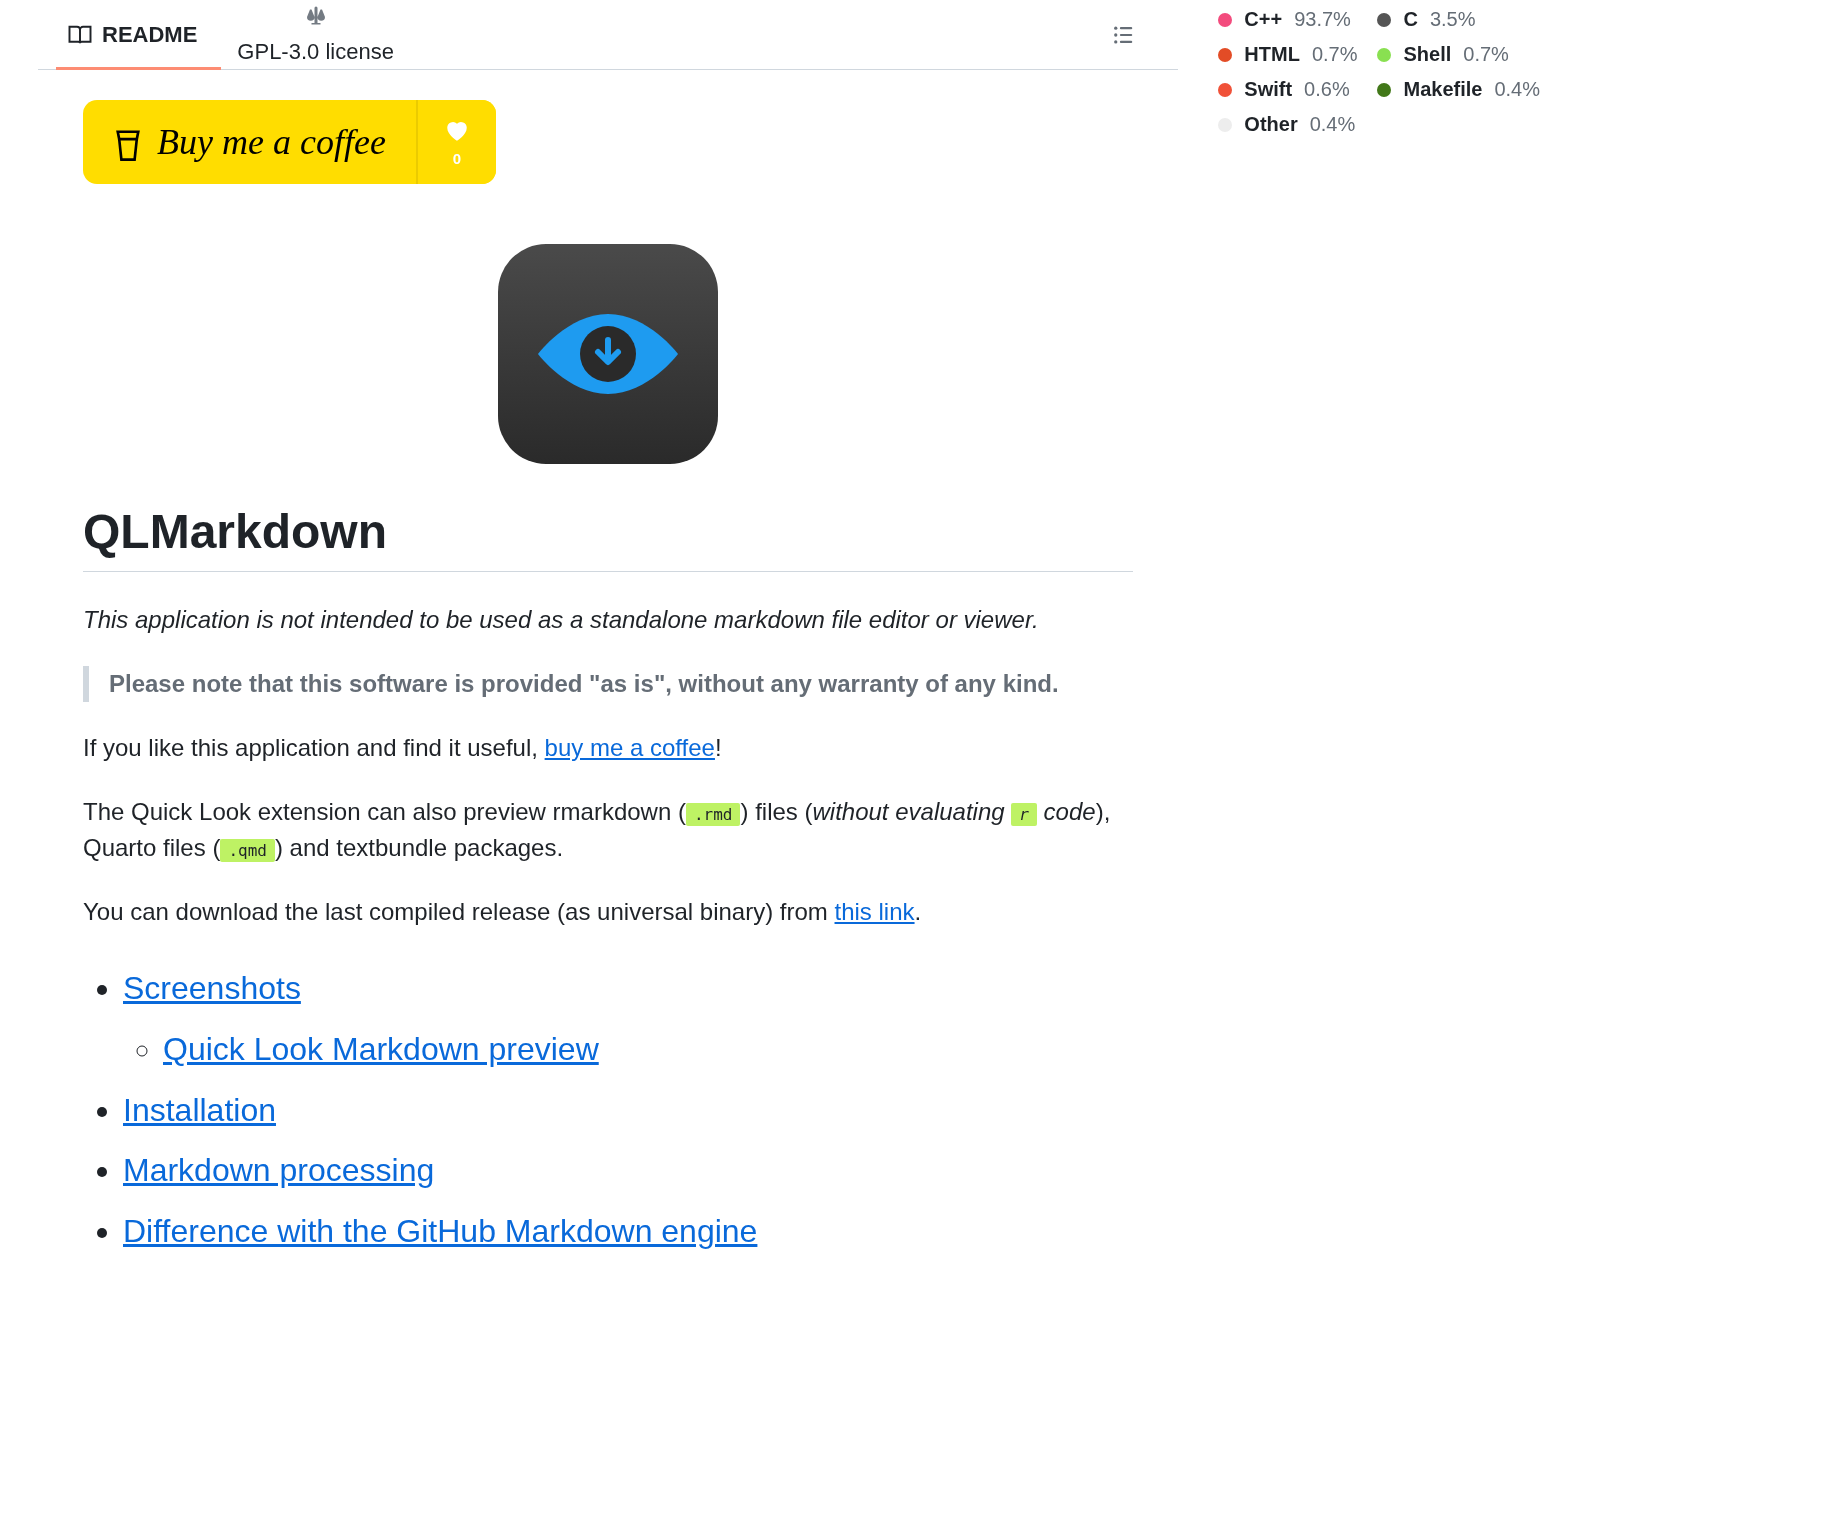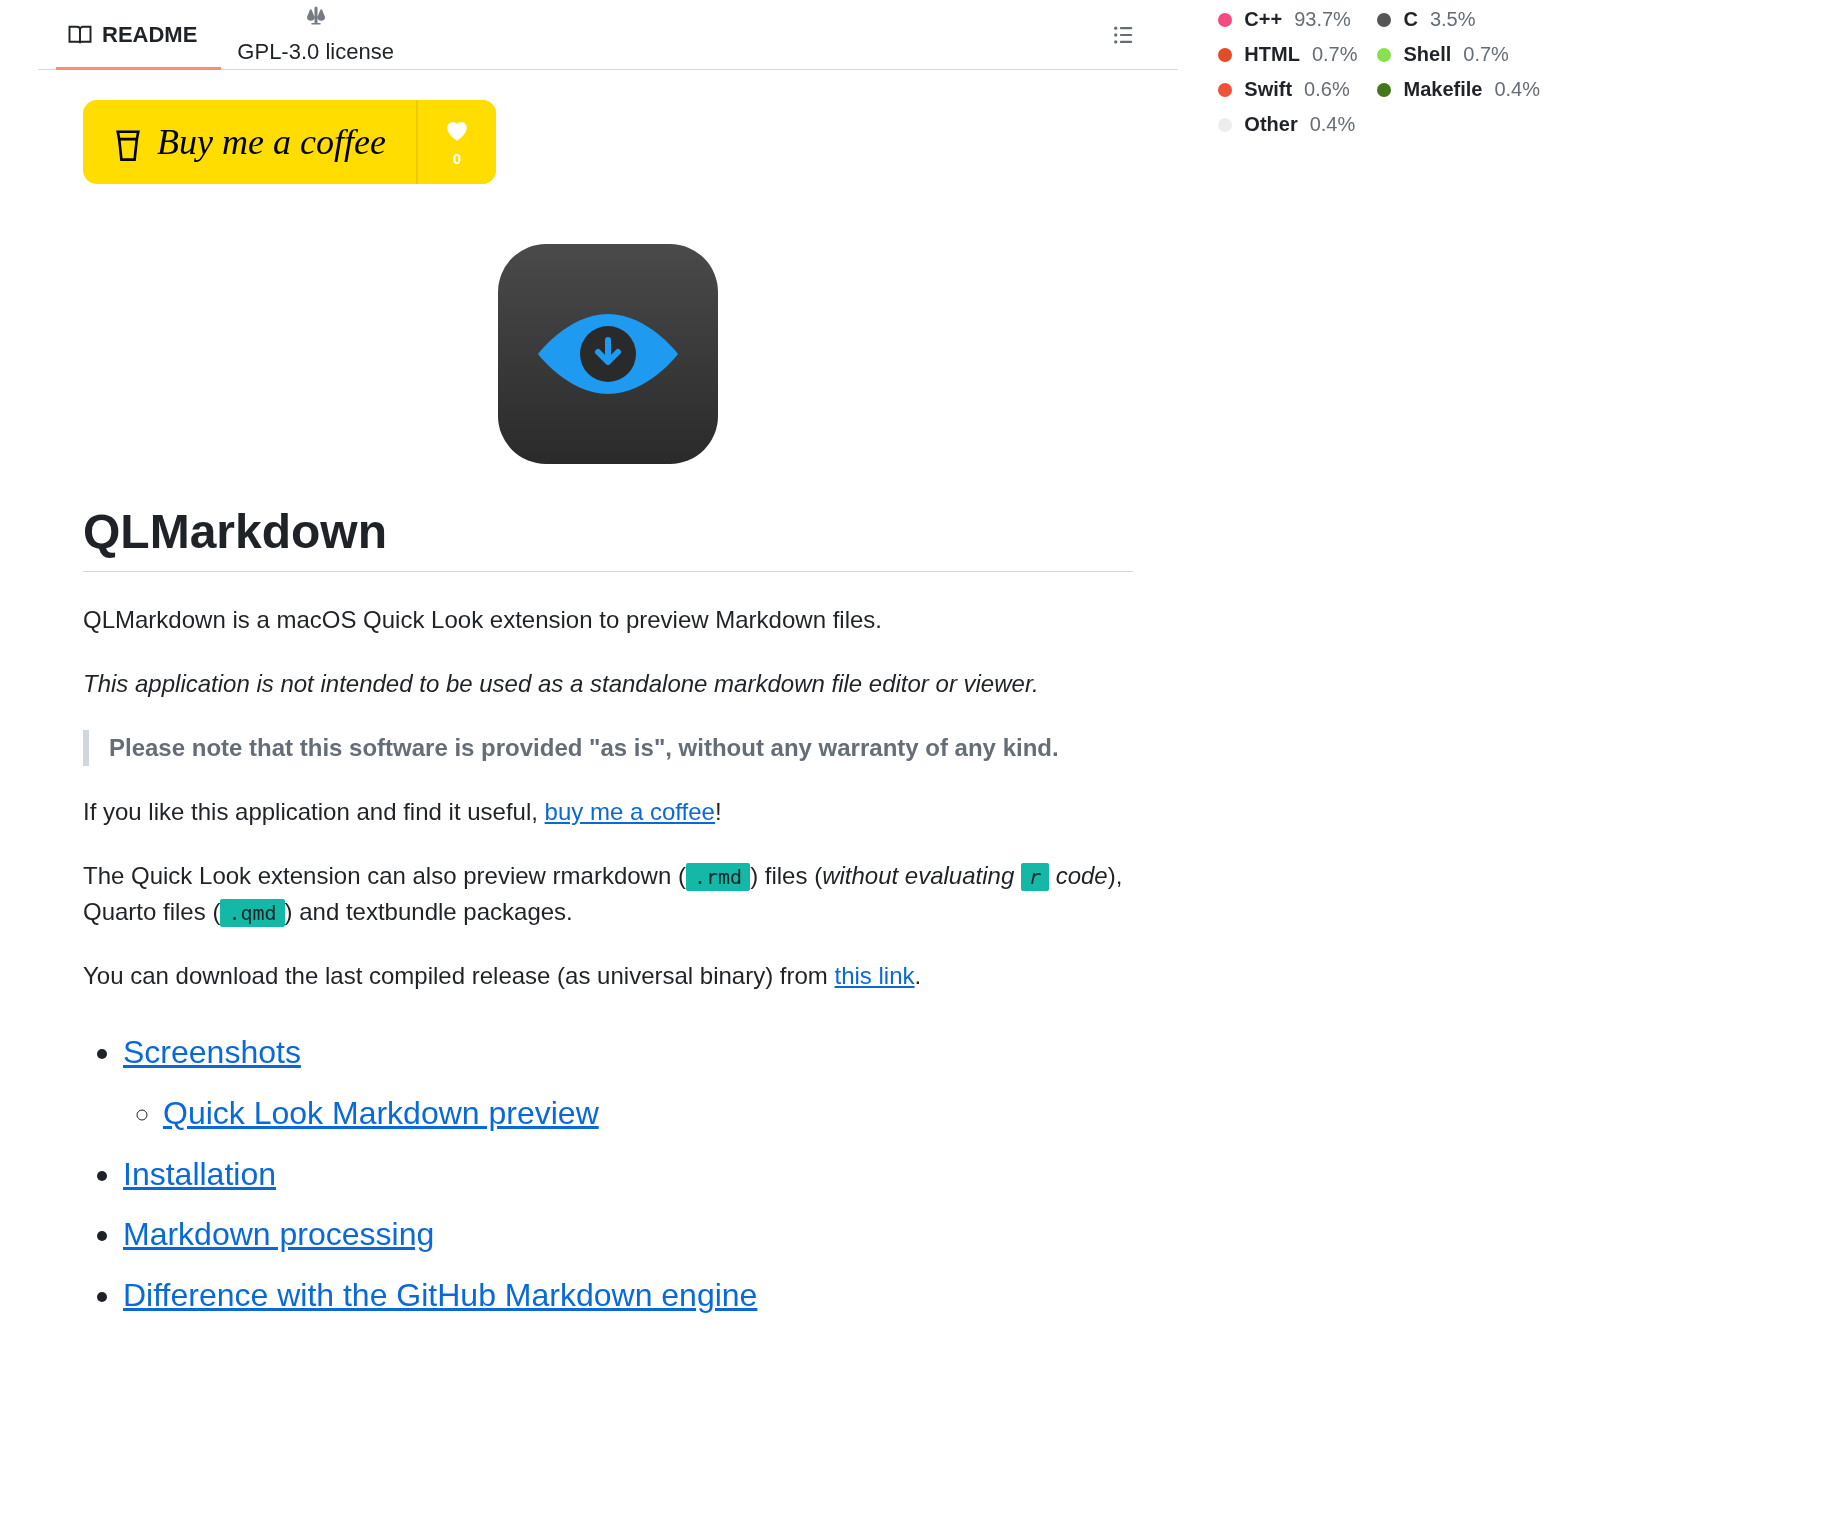--- a/index.html
+++ b/index.html
@@ -136,25 +136,25 @@
       color: #656d76;
       font-weight: 600;
       margin-bottom: 0;
       font-size: 24px;
     }
     a.inline-link {
       color: #0969da;
       text-decoration: underline;
     }
     code.inline-code {
-      background: #14b8a6;
+      background: #bef264;
       border-radius: 2px;
       padding: 2px 8px;
       font-family: ui-monospace, SFMono-Regular, Menlo, Consolas, monospace;
-      font-size: 20px;
+      font-size: 16px;
     }
     ul.toc-list {
       padding-left: 40px;
       font-size: 32px;
       line-height: 1.9;
     }
     ul.toc-list li { list-style: disc; }
     ul.toc-list ul { padding-left: 40px; }
     ul.toc-list ul li { list-style: circle; }
     ul.toc-list a { color: #0969da; text-decoration: underline; }
@@ -231,21 +231,20 @@
       <div class="app-icon">
         <svg width="160" height="100" viewBox="0 0 160 100">
           <path d="M80 10 C 40 10 10 50 10 50 C 10 50 40 90 80 90 C 120 90 150 50 150 50 C 150 50 120 10 80 10 Z" fill="#1e9bf0"></path>
           <circle cx="80" cy="50" r="28" fill="#2a2a2a"></circle>
           <path d="M80 36 v20 M70 48 l10 10 l10 -10" stroke="#1e9bf0" stroke-width="6" fill="none" stroke-linecap="round" stroke-linejoin="round"></path>
         </svg>
       </div>
 
       <h1 class="main-title">QLMarkdown</h1>
 
-      <p class="para">QLMarkdown is a macOS Quick Look extension to preview Markdown files.</p>
 
       <p class="para italic" style="font-style:italic">This application is not intended to be used as a standalone markdown file editor or viewer.</p>
 
       <blockquote class="note">
         <p class="para">Please note that this software is provided "as is", without any warranty of any kind.</p>
       </blockquote>
 
       <p class="para">
         <span>If you like this application and find it useful, </span><a class="inline-link">buy me a coffee</a><span>!</span>
       </p>

